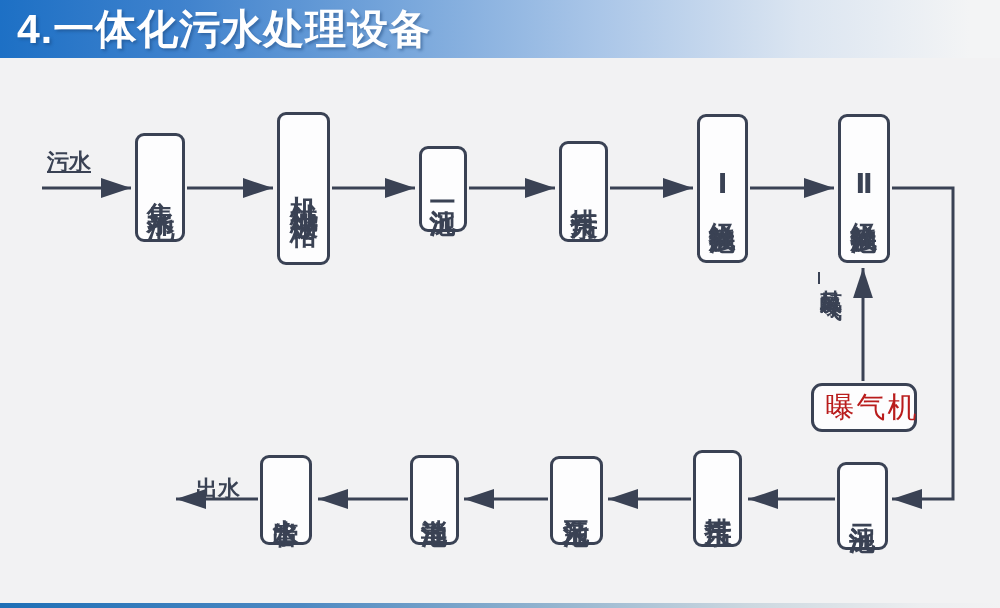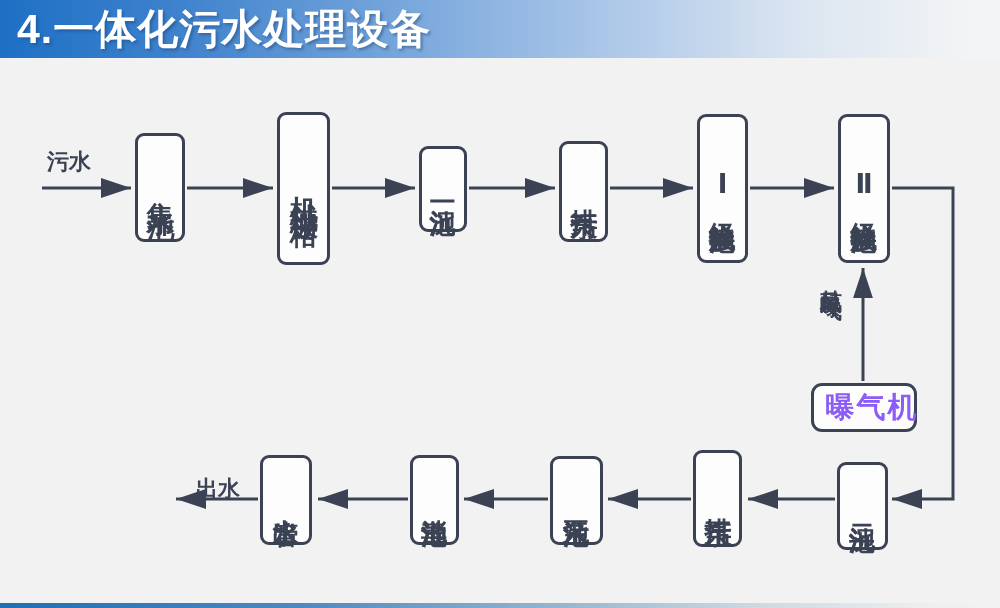--- a/index.html
+++ b/index.html
@@ -61,34 +61,35 @@
   }
   .vtext {
     writing-mode: vertical-rl;
     text-orientation: upright;
     font-weight: 700;
     color: #3a4254;
     line-height: 1;
     white-space: nowrap;
   }
   .htext {
-    font-weight: 700;
-    color: #8b5cf6;
+    font-weight: 400;
+    color: #b91c1c;
     line-height: 1;
     white-space: nowrap;
     padding-left: 16px;
   }
 
   .flow-label {
     position: absolute;
     color: #3a4254;
     font-weight: 700;
     font-size: 22px;
     line-height: 1;
     white-space: nowrap;
+    text-decoration: underline;
   }
   .flow-label.vertical {
     writing-mode: vertical-rl;
     text-orientation: upright;
     letter-spacing: 3px;
   }
 
   
   .bottom-bar {
     position: absolute;

